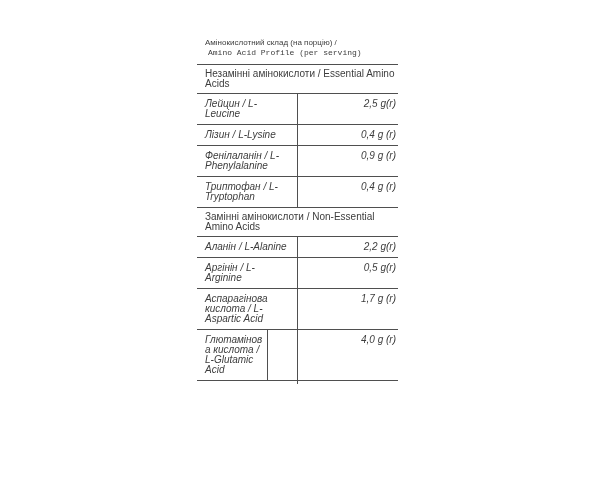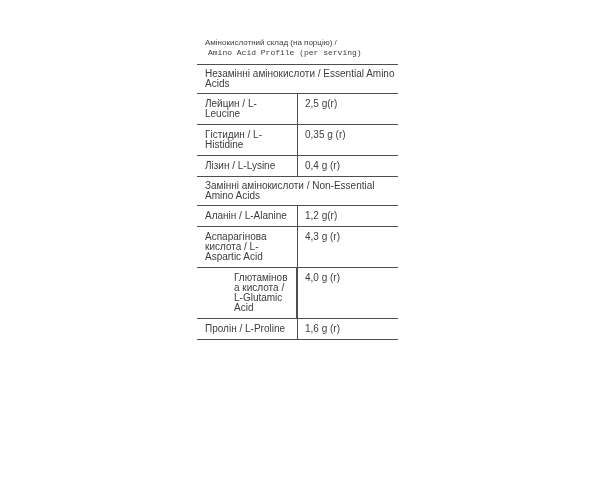--- a/index.html
+++ b/index.html
@@ -42,43 +42,44 @@
     line-height: 10px;
     color: var(--text, #3d3d3d);
     word-wrap: break-word;
   }
   tr.section td {
     border-top: 1px solid var(--border, #4f4f4f);
     padding: 4px 0 4px 8px;
   }
   tr.data td {
     border-top: 1px solid var(--border, #4f4f4f);
+    font-style: italic;
   }
   tr.data:last-child td {
     border-bottom: 1px solid var(--border, #4f4f4f);
   }
   td.name {
     width: 126px;
     border-right: 1px solid var(--border, #4f4f4f);
     padding: 5px 10px 5px 8px;
     box-sizing: border-box;
   }
   td.name.name-split {
     padding: 0;
   }
   td.val {
     width: 75px;
     padding: 5px 2px 5px 7px;
     box-sizing: border-box;
+    text-align: right;
   }
   .split-wrap {
     display: flex;
     align-items: flex-start;
     min-height: 38px;
-    margin-left: 29px;
   }
   .split-text {
     box-sizing: border-box;
     width: 71px;
     padding: 5px 4px 5px 8px;
     border-right: 1px solid var(--border, #4f4f4f);
   }
 </style>
 </head>
 <body>
@@ -92,37 +93,45 @@
     <table class="amino-table">
       <tbody>
           <tr class="section">
             <td colspan="2">Незамінні амінокислоти / Essential Amino Acids</td>
           </tr>
           <tr class="data">
             <td class="name">Лейцин / L-Leucine</td>
             <td class="val">2,5 g(r)</td>
           </tr>
           <tr class="data">
-            <td class="name">Гістидин / L-Histidine</td>
-            <td class="val">0,35 g (r)</td>
+            <td class="name">Лізин / L-Lysine</td>
+            <td class="val">0,4 g (r)</td>
           </tr>
           <tr class="data">
-            <td class="name">Лізин / L-Lysine</td>
+            <td class="name">Фенілаланін / L-Phenylalanine</td>
+            <td class="val">0,9 g (r)</td>
+          </tr>
+          <tr class="data">
+            <td class="name">Триптофан / L-Tryptophan</td>
             <td class="val">0,4 g (r)</td>
           </tr>
           <tr class="section">
             <td colspan="2">Замінні амінокислоти / Non-Essential Amino Acids</td>
           </tr>
           <tr class="data">
             <td class="name">Аланін / L-Alanine</td>
-            <td class="val">1,2 g(r)</td>
+            <td class="val">2,2 g(r)</td>
+          </tr>
+          <tr class="data">
+            <td class="name">Аргінін / L-Arginine</td>
+            <td class="val">0,5 g(r)</td>
           </tr>
           <tr class="data">
             <td class="name">Аспарагінова кислота / L-Aspartic Acid</td>
-            <td class="val">4,3 g (r)</td>
+            <td class="val">1,7 g (r)</td>
           </tr>
           <tr class="data">
             <td class="name name-split">
               <div class="split-wrap">
                 <div class="split-text">Глютамінова кислота / L-Glutamic Acid</div>
               </div>
             </td>
             <td class="val">4,0 g (r)</td>
           </tr>
           <tr class="data">

